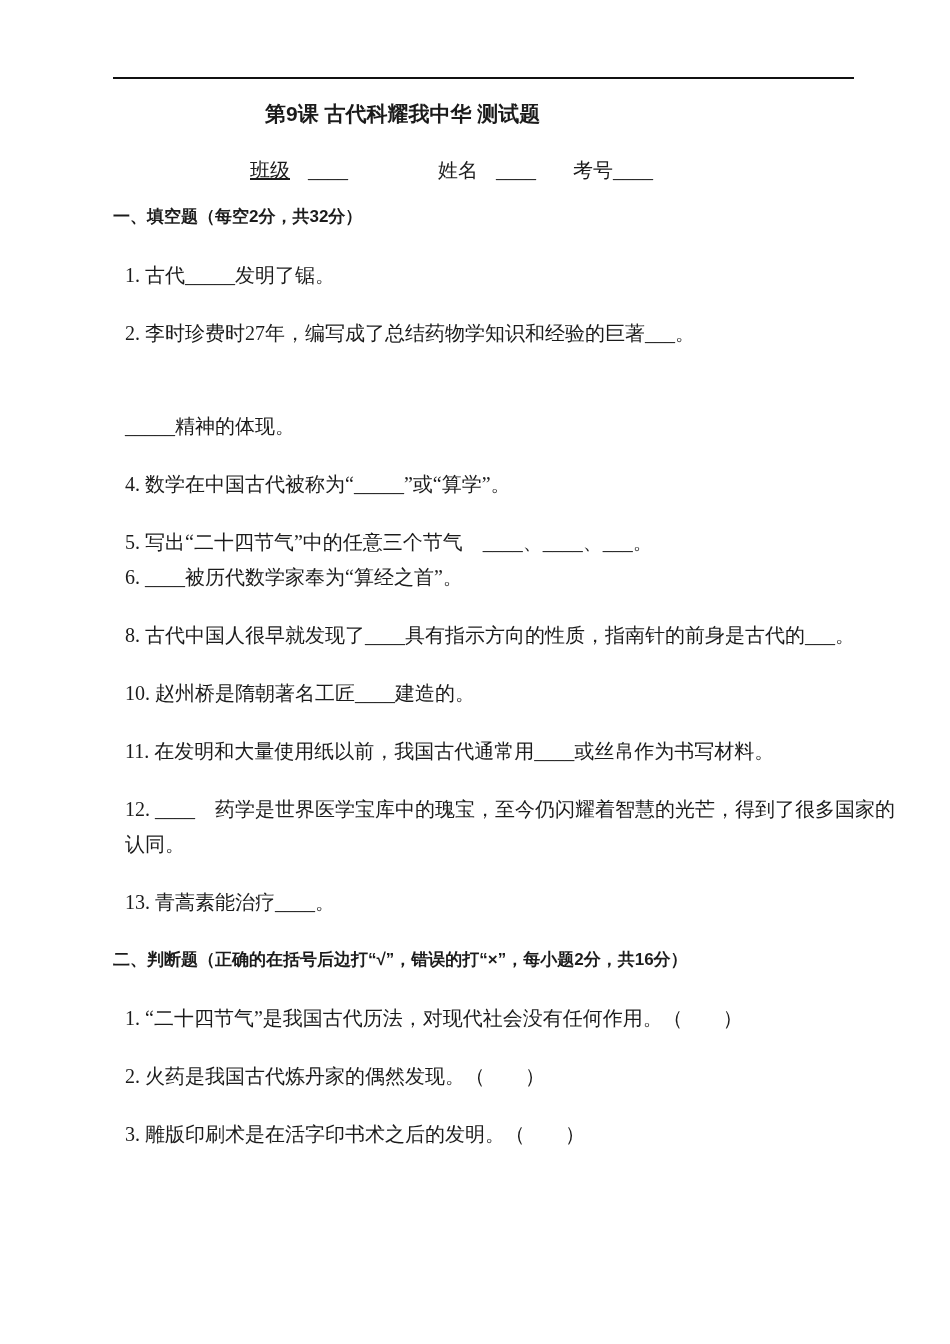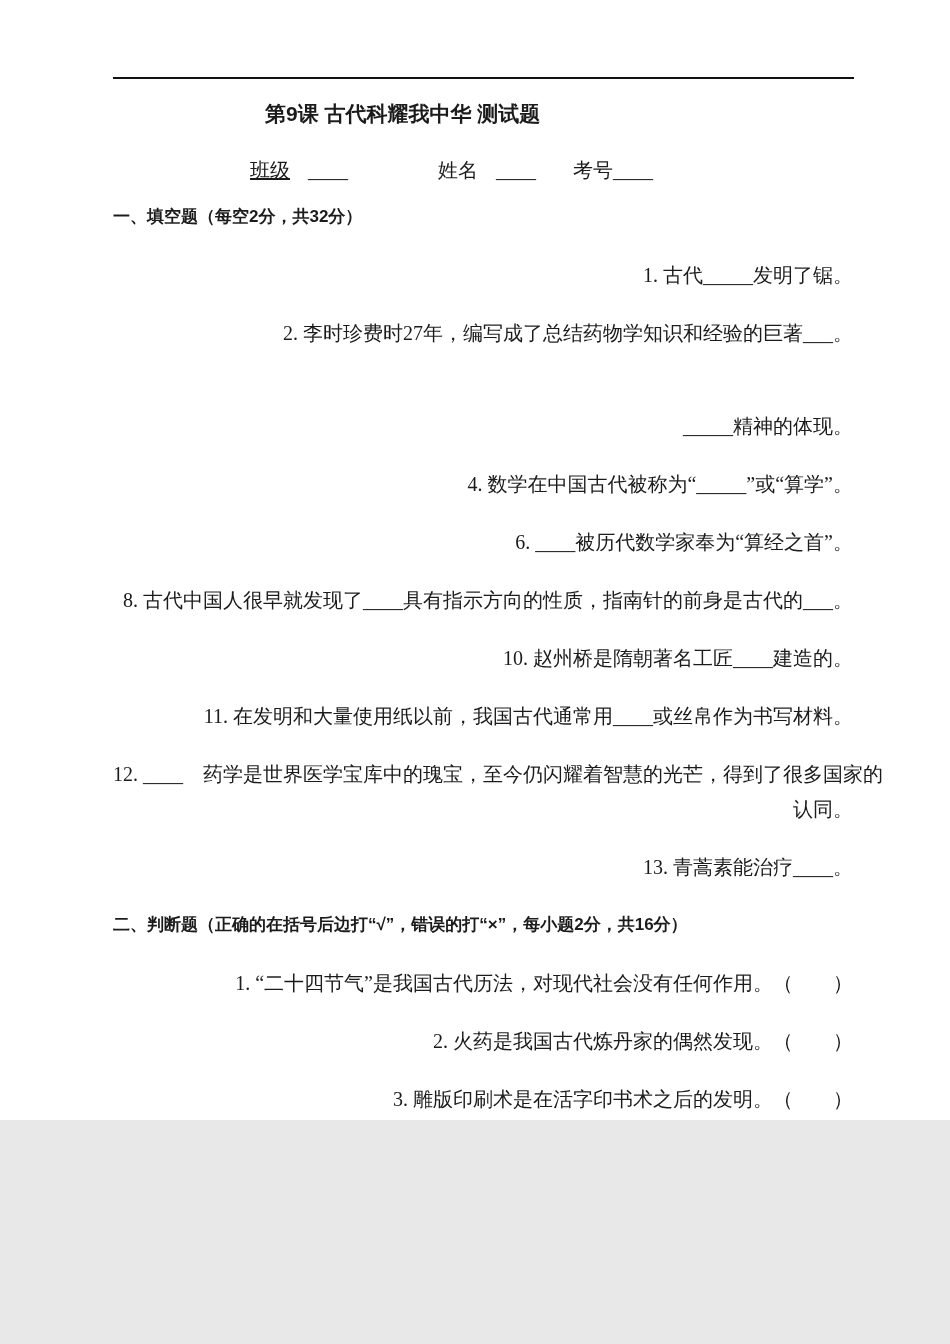--- a/index.html
+++ b/index.html
@@ -1,19 +1,19 @@
 <!DOCTYPE html>
 <html><head>
 <meta charset="utf-8">
 <style>
   html, body { margin: 0; padding: 0; background: #e8e8e8; }
   .page {
     position: relative;
     width: 950px;
-    height: 1120px;
+    height: 1344px;
     margin: 0 auto;
     background: #ffffff;
     box-sizing: border-box;
     padding: 77px 97px 0 113px;
     overflow: hidden;
     color: #1b1b1b;
     font-family: "Liberation Serif", "DejaVu Serif", serif;
     font-size: 20px;
   }
   .topline {
@@ -43,23 +43,22 @@
   .section-heading {
     font-family: "Liberation Sans", "DejaVu Sans", sans-serif;
     font-weight: 700;
     font-size: 17px;
     line-height: 30px;
     white-space: nowrap;
   }
   .heading-1 { margin: 17px 0 0 0; }
   .heading-2 { margin: 25px 0 0 0; }
   .q {
-    margin: 0 0 23px 0;
+    margin: 0 0 23px 12px;
     line-height: 35px;
-    text-align: right;
   }
   .q .line {
     white-space: nowrap;
   }
   .q.first { margin-top: 26px; }
   .q.no-gap { margin-bottom: 0; }
   .q.last { margin-bottom: 0; }
 </style>
 </head>
 <body>
@@ -82,20 +81,23 @@
   <p class="q">
     <span class="line">2. 李时珍费时27年，编写成了总结药物学知识和经验的巨著___。</span>
   </p>
   <p class="q">
     <br>
     <span class="line">_____精神的体现。</span>
   </p>
   <p class="q">
     <span class="line">4. 数学在中国古代被称为“_____”或“算学”。</span>
   </p>
+  <p class="q no-gap">
+    <span class="line">5. 写出“二十四节气”中的任意三个节气　____、____、___。</span>
+  </p>
   <p class="q">
     <span class="line">6. ____被历代数学家奉为“算经之首”。</span>
   </p>
   <p class="q">
     <span class="line">8. 古代中国人很早就发现了____具有指示方向的性质，指南针的前身是古代的___。</span>
   </p>
   <p class="q">
     <span class="line">10. 赵州桥是隋朝著名工匠____建造的。</span>
   </p>
   <p class="q">

